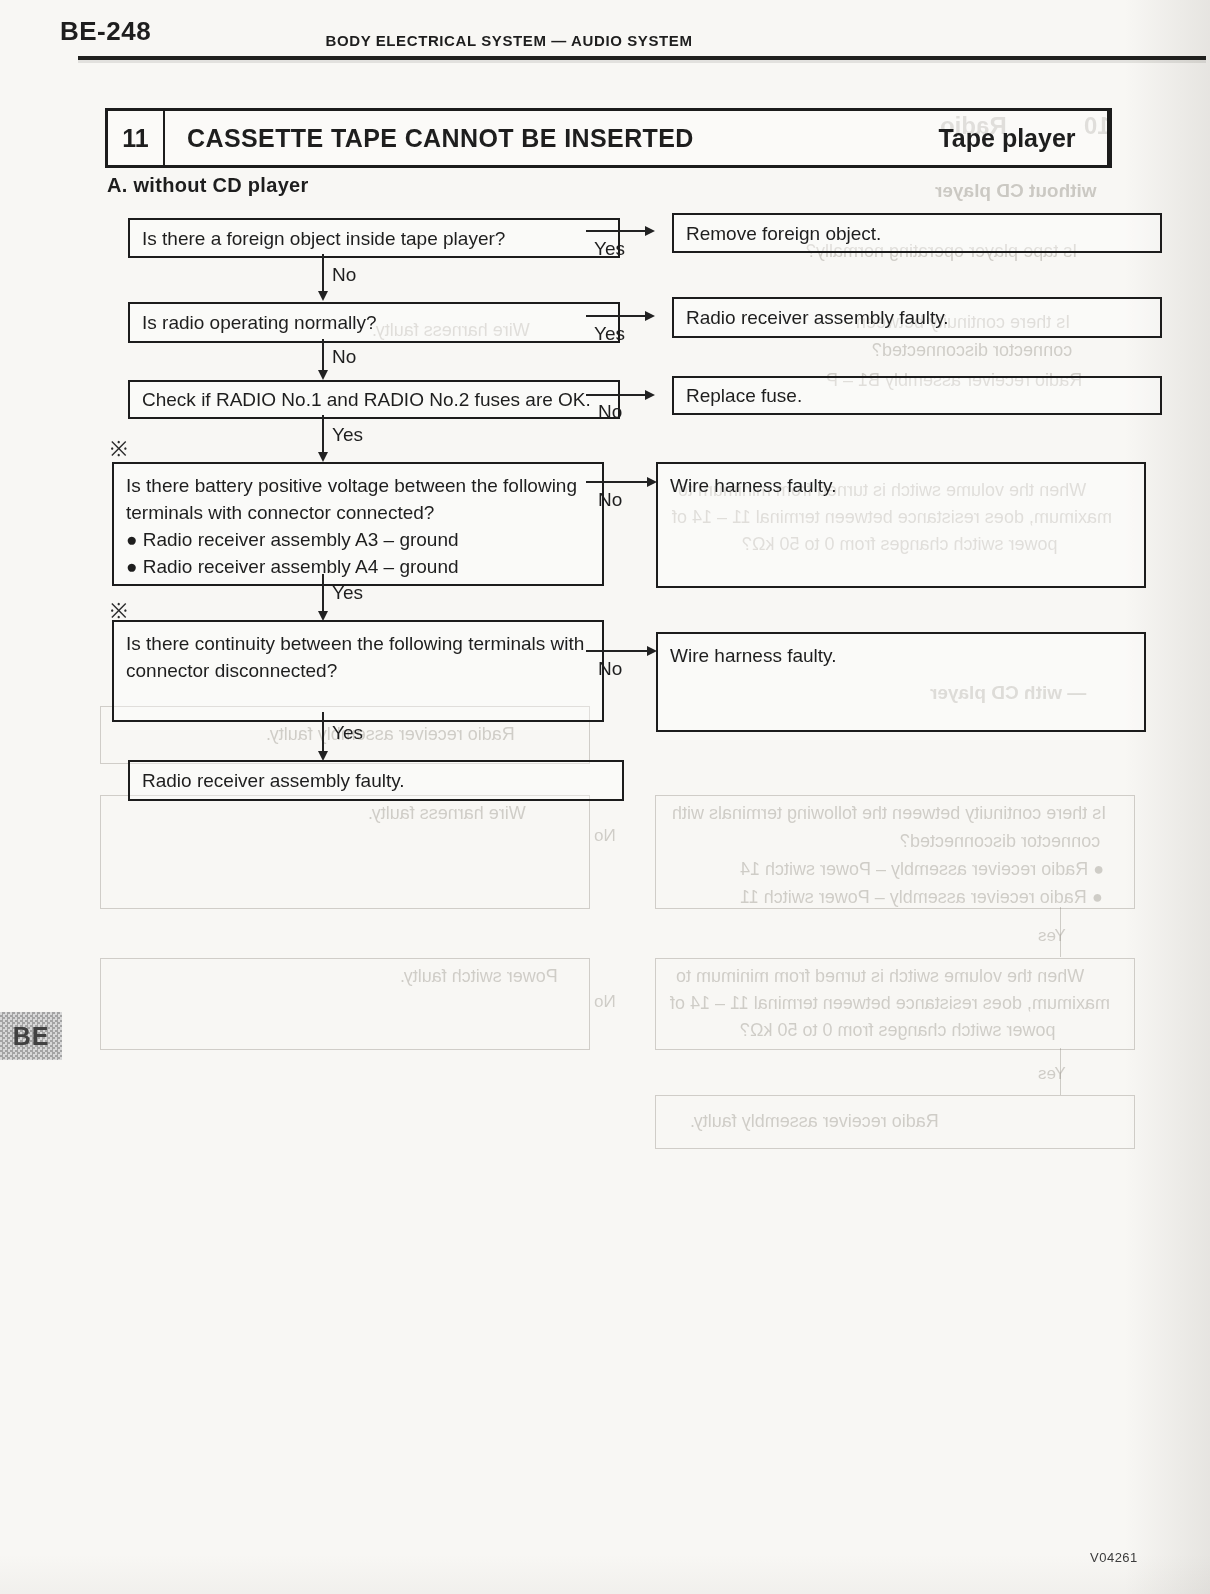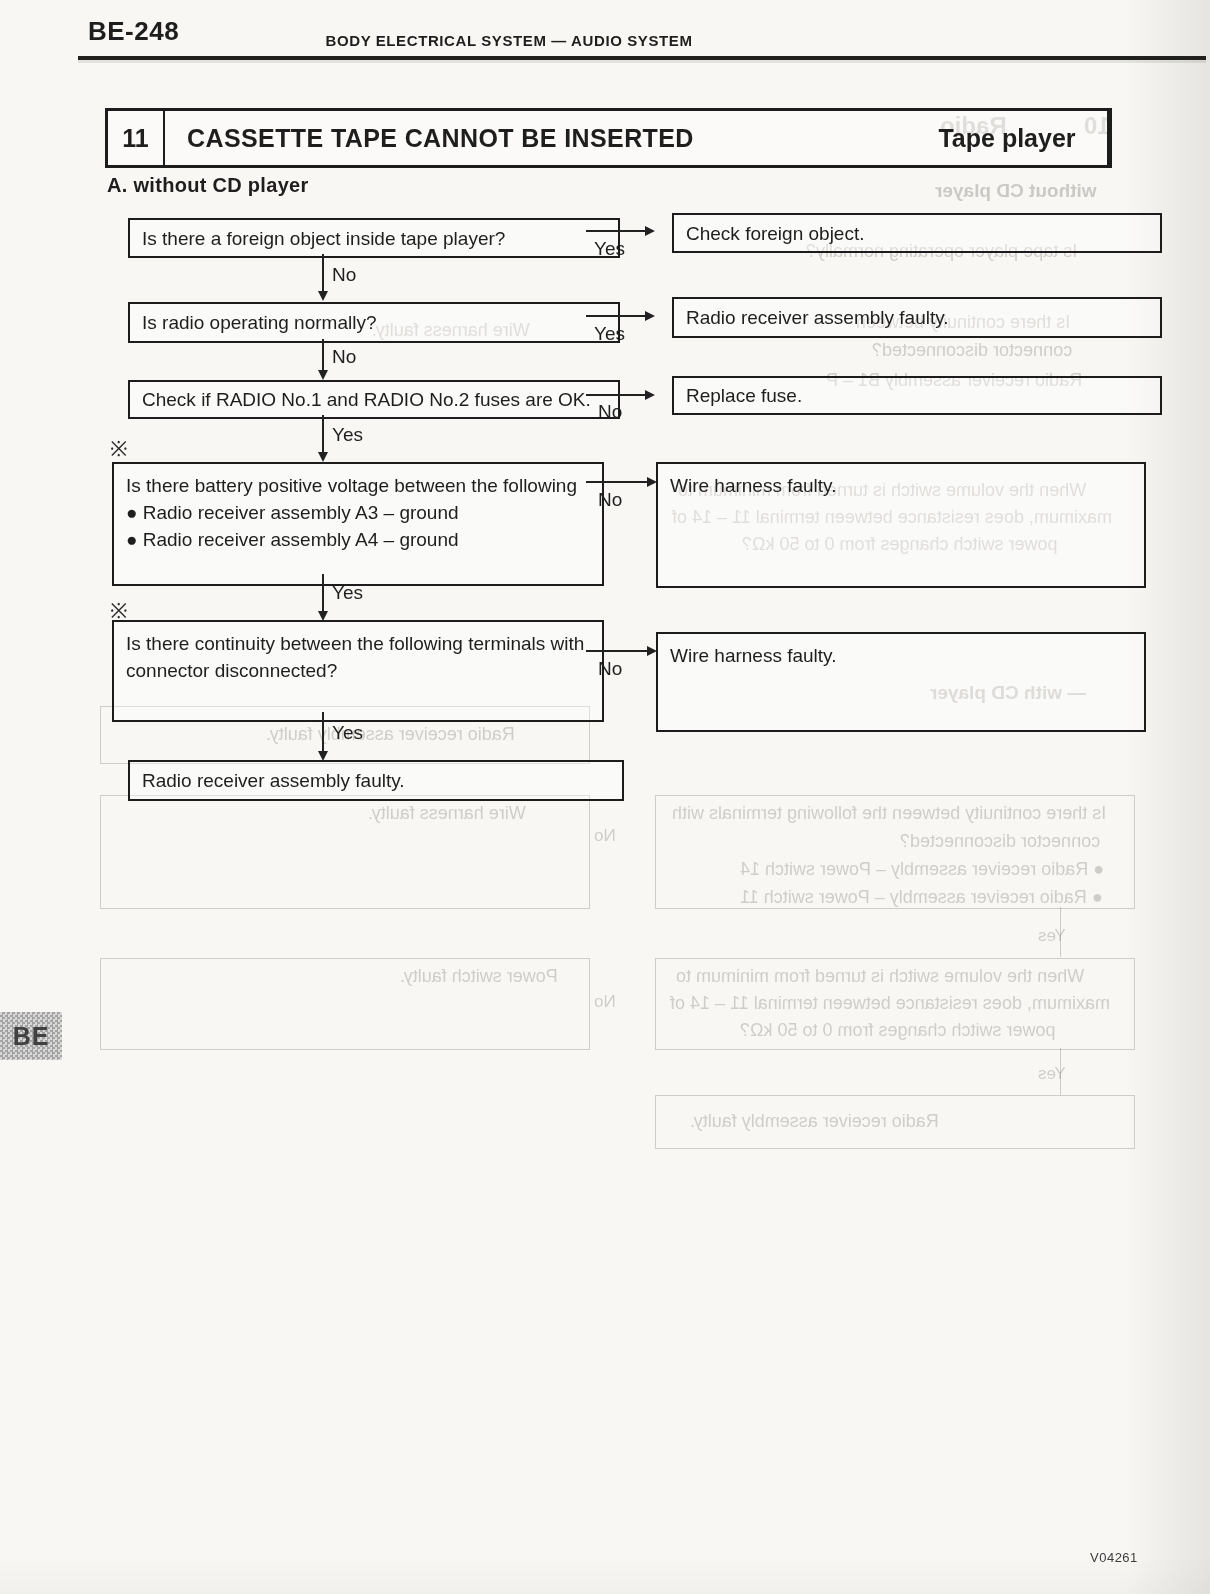--- a/index.html
+++ b/index.html
@@ -8,21 +8,21 @@
     background:#f8f7f4;
     font-family:"Liberation Sans",sans-serif;color:#1e1e1e;
   }
   .page .edge-right{position:absolute;top:0;right:0;width:85px;height:100%;
     background:linear-gradient(to right,rgba(110,104,95,0) 0%,rgba(110,104,95,0.13) 100%);}
   .page .edge-bottom{position:absolute;left:0;bottom:0;width:100%;height:40px;
     background:linear-gradient(to bottom,rgba(110,104,95,0) 0%,rgba(110,104,95,0.05) 100%);}
   .abs{position:absolute;}
 
   
-  .page-code{left:88px;top:16px;font-size:26px;font-weight:bold;letter-spacing:0.5px;}
+  .page-code{left:60px;top:16px;font-size:26px;font-weight:bold;letter-spacing:0.5px;}
   .header-title{left:0;top:32px;width:1018px;text-align:center;font-size:15px;font-weight:bold;letter-spacing:0.6px;}
   .header-rule{left:78px;top:56px;width:1128px;height:4px;background:#20201e;box-shadow:0 3px 0 rgba(40,38,34,0.10);}
 
   
   .ptable{left:105px;top:108px;width:1001px;height:54px;border:3px solid #1c1c1c;display:flex;background:rgba(255,255,255,0.4);}
   .ptable .cell{display:flex;align-items:center;}
   .ptable .c-num{width:55px;justify-content:center;border-right:2px solid #1c1c1c;font-size:25px;font-weight:bold;}
   .ptable .c-sys{width:200px;justify-content:center;border-right:2px solid #1c1c1c;font-size:25px;font-weight:bold;}
   .ptable .c-sym{flex:1;padding-left:22px;font-size:25px;font-weight:bold;letter-spacing:0.4px;}
 
@@ -120,41 +120,42 @@
     <div class="cell c-num">11</div>
     <div class="cell c-sym">CASSETTE TAPE CANNOT BE INSERTED</div>
     <div class="cell c-sys">Tape player</div>
   </div>
 
   <div class="abs section-heading">A. without CD player</div>
 
   <div class="abs qbox vcenter pad" style="top:218px;height:36px;">Is there a foreign object inside tape player?</div>
   <div class="abs harrow" style="left:586px;top:230px;width:60px;"></div>
   <span class="abs flow-label" style="left:594px;top:238px;">Yes</span>
-  <div class="abs rbox vcenter pad" style="top:213px;height:36px;">Check foreign object.</div>
+  <div class="abs rbox vcenter pad" style="top:213px;height:36px;">Remove foreign object.</div>
   <div class="abs varrow" style="left:322px;top:254px;height:38px;"></div>
   <span class="abs flow-label" style="left:332px;top:264px;">No</span>
 
   <div class="abs qbox vcenter pad" style="top:302px;height:37px;">Is radio operating normally?</div>
   <div class="abs harrow" style="left:586px;top:315px;width:60px;"></div>
   <span class="abs flow-label" style="left:594px;top:323px;">Yes</span>
   <div class="abs rbox vcenter pad" style="top:297px;height:37px;">Radio receiver assembly faulty.</div>
   <div class="abs varrow" style="left:322px;top:339px;height:32px;"></div>
   <span class="abs flow-label" style="left:332px;top:346px;">No</span>
 
   <div class="abs qbox vcenter pad" style="top:380px;height:35px;">Check if RADIO No.1 and RADIO No.2 fuses are OK.</div>
   <div class="abs harrow" style="left:586px;top:394px;width:60px;"></div>
   <span class="abs flow-label" style="left:598px;top:401px;">No</span>
   <div class="abs rbox vcenter pad" style="top:376px;height:35px;">Replace fuse.</div>
   <div class="abs varrow" style="left:322px;top:415px;height:38px;"></div>
   <span class="abs flow-label" style="left:332px;top:424px;">Yes</span>
 
   <span class="abs note-mark" style="left:110px;top:434px;">※</span>
   <div class="abs qbox pad padtop" style="top:462px;height:112px;">
     <span class="flow-line">Is there battery positive voltage between the following</span>
+    <span class="flow-line">terminals with connector connected?</span>
     <span class="flow-line">●  Radio receiver assembly A3 – ground</span>
     <span class="flow-line">●  Radio receiver assembly A4 – ground</span>
   </div>
   <div class="abs harrow" style="left:586px;top:481px;width:62px;"></div>
   <span class="abs flow-label" style="left:598px;top:489px;">No</span>
   <div class="abs rbox pad padtop" style="top:462px;height:114px;">Wire harness faulty.</div>
   <div class="abs varrow" style="left:322px;top:574px;height:38px;"></div>
   <span class="abs flow-label" style="left:332px;top:582px;">Yes</span>
 
   <span class="abs note-mark" style="left:110px;top:596px;">※</span>

